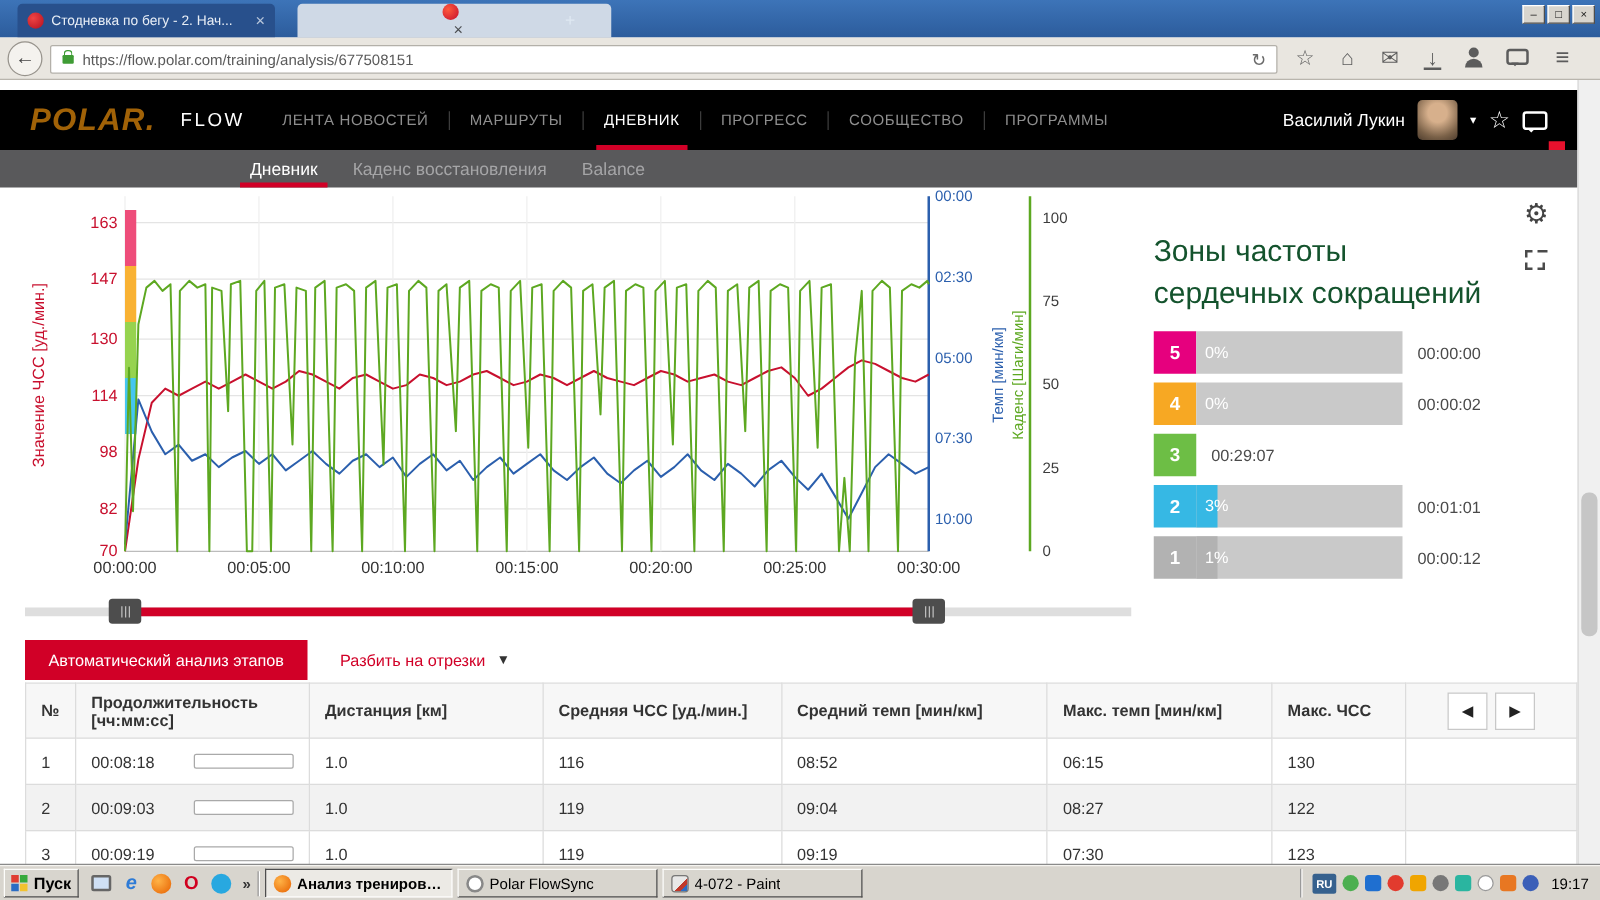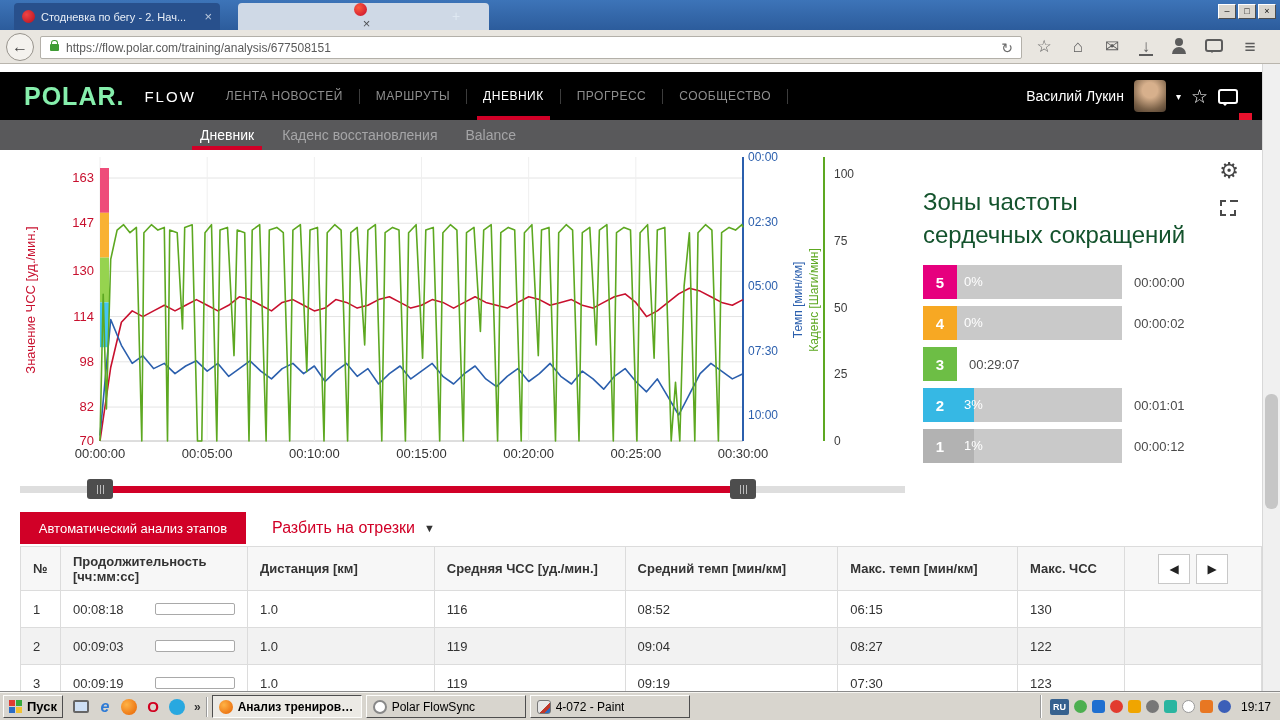--- a/index.html
+++ b/index.html
@@ -53,21 +53,21 @@
   .person::after { content:""; position:absolute; left:4px; top:11px; width:14px; height:7px;
                    border-radius:7px 7px 0 0; background:#5c5c5c; }
   .bubble-ic { position:relative; display:block; width:18px; height:13px; margin:3px auto 0;
                border:2px solid #5c5c5c; border-radius:3px; }
   .bubble-ic::after { content:""; position:absolute; left:2px; bottom:-6px;
                       border:3px solid transparent; border-top-color:#5c5c5c; }
 
   
   .pheader { position:absolute; left:0; top:72px; width:1262px; height:48px; background:#000;
              display:flex; align-items:center; }
-  .logo { font-size:25px; font-weight:bold; color:#86efac; margin-left:24px;
+  .logo { font-size:25px; font-weight:bold; font-style:italic; color:#a16207; margin-left:24px;
           letter-spacing:1px; }
   .flow { color:#fff; font-size:15px; margin-left:20px; letter-spacing:2px; }
   .pnav { display:flex; align-items:center; margin-left:14px; height:100%; }
   .ni { color:#8e8e8e; font-size:12px; letter-spacing:.5px; padding:0 16px; height:100%;
         display:flex; align-items:center; position:relative; white-space:nowrap; }
   .ni.act { color:#fff; }
   .ni.act::after { content:""; position:absolute; left:10px; right:10px; bottom:0; height:4px;
                    background:#d10027; }
   .nsep { width:1px; height:15px; background:#3c3c3c; }
   .uarea { margin-left:auto; display:flex; align-items:center; margin-right:24px; gap:10px; }
@@ -117,21 +117,21 @@
             border-radius:3px; display:flex; align-items:center; justify-content:center; gap:2px; }
   .handle i { display:block; width:1px; height:9px; background:#bdbdbd; }
   .h1 { left:67px; } .h2 { left:710px; }
 
   
   .analysis { position:absolute; left:20px; top:512px; width:1242px; }
   .auto-btn { position:absolute; left:0; top:0; width:226px; height:32px; background:#d10027;
               color:#fff; font-size:13px; border:none; font-family:inherit; }
   .split { position:absolute; left:252px; top:0; height:32px; display:flex; align-items:center;
            gap:9px; }
-  .split-label { color:#d10027; font-size:16px; }
+  .split-label { color:#d10027; font-size:13px; }
   .split-caret { color:#333; font-size:11px; }
   .lap-table { position:absolute; left:0; top:34px; width:1242px; border-collapse:collapse;
                font-size:13px; color:#333; background:#fff; }
   .lap-table th, .lap-table td { border:1px solid #dcdcdc; text-align:left; padding:0 12px; }
   .lap-table th { height:44px; background:#f7f7f7; font-weight:bold; vertical-align:middle; }
   .lap-table td { height:37px; }
   .lap-table tbody tr:nth-child(2) { background:#f2f2f2; }
   .dur { display:flex; align-items:center; justify-content:space-between; }
   .mini-bar { width:80px; height:12px; border:1px solid #a9a9a9; border-radius:2px; background:#fff; }
   .pager { display:flex; gap:6px; justify-content:center; }
@@ -237,20 +237,21 @@
       <span class="ni">ЛЕНТА НОВОСТЕЙ</span>
       <span class="nsep"></span>
       <span class="ni">МАРШРУТЫ</span>
       <span class="nsep"></span>
       <span class="ni act">ДНЕВНИК</span>
       <span class="nsep"></span>
       <span class="ni">ПРОГРЕСС</span>
       <span class="nsep"></span>
       <span class="ni">СООБЩЕСТВО</span>
       <span class="nsep"></span>
+      <span class="ni">ПРОГРАММЫ</span>
     </div>
     <div class="uarea">
       <span class="uname">Василий Лукин</span>
       <span class="avatar"></span>
       <span class="caret">▾</span>
       <span class="hstar">☆</span>
       <span class="hbubble"></span>
     </div>
     <div class="badge"></div>
   </div>

